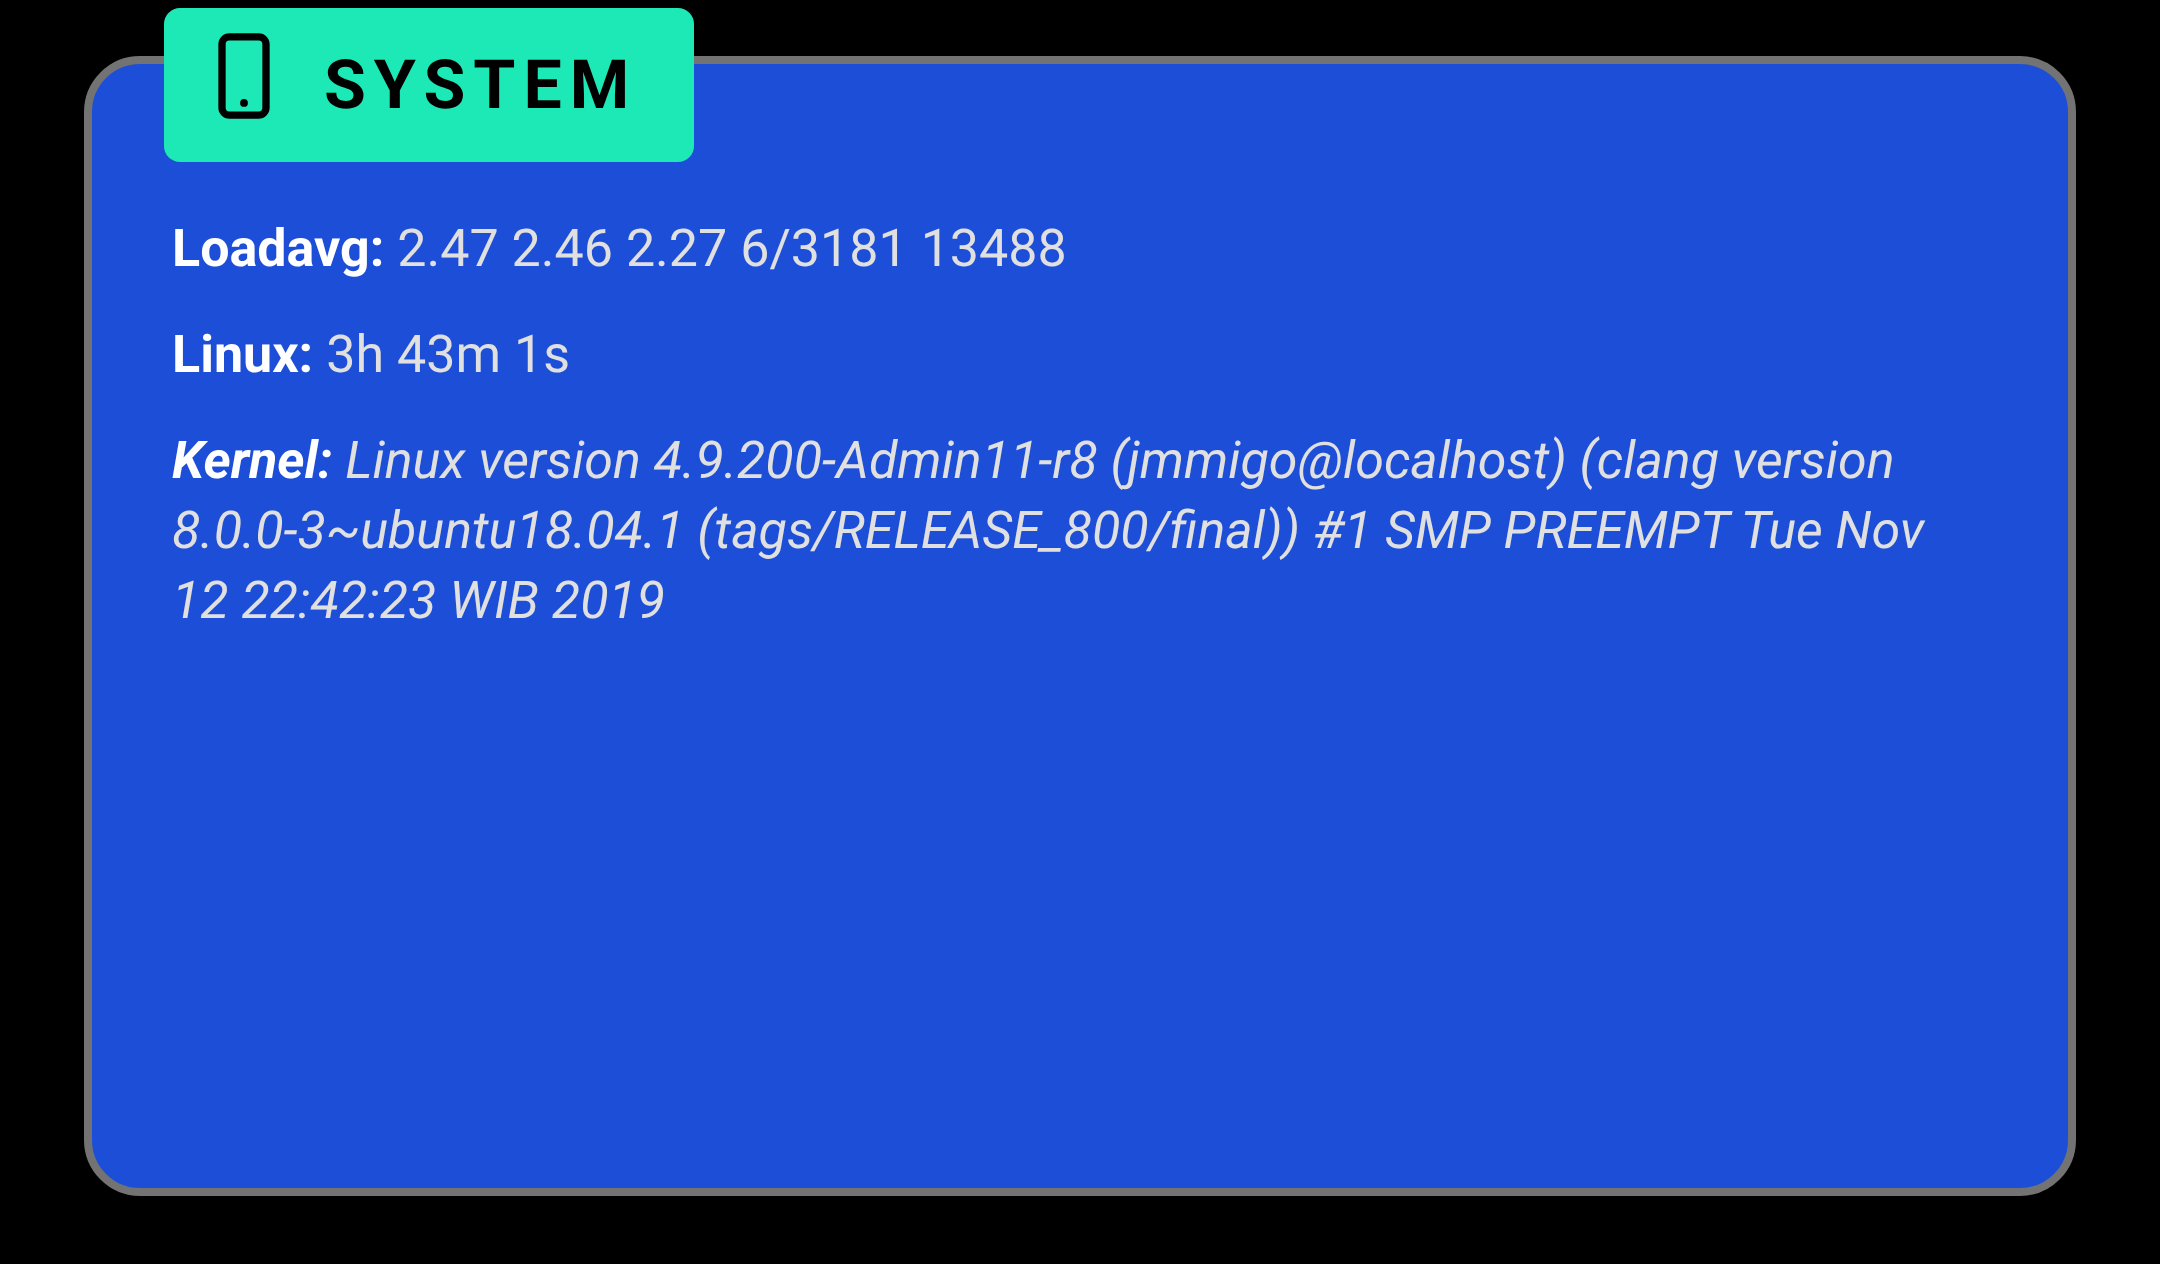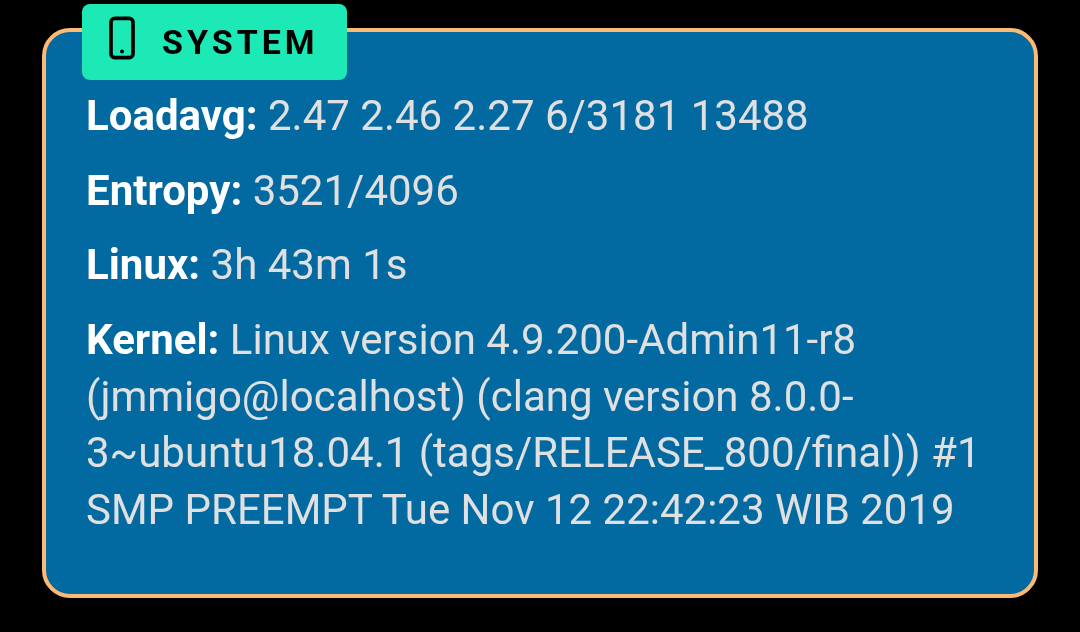--- a/index.html
+++ b/index.html
@@ -10,24 +10,24 @@
     body {
       width: 1080px;
       height: 632px;
       background: #000;
       font-family: 'Roboto', 'Segoe UI', Arial, sans-serif;
       padding: 28px 42px;
       position: relative;
     }
     .panel {
       position: relative;
-      border: 4px solid #fdba74;
+      border: 4px solid #737373;
       border-radius: 28px;
-      background: #0369a1;
-      padding: 56px 40px 36px 40px;
+      background: #1d4ed8;
+      padding: 76px 40px 36px 40px;
       min-height: 570px;
     }
     .badge {
       position: absolute;
       top: -28px;
       left: 36px;
       background: #1de9b6;
       color: #000;
       font-weight: 700;
       font-size: 34px;
@@ -40,27 +40,28 @@
     }
     .badge svg {
       width: 32px;
       height: 44px;
       stroke: #000;
       stroke-width: 3;
       fill: none;
     }
     .row {
       color: #e6e6e6;
-      font-size: 42px;
+      font-size: 26px;
       line-height: 1.35;
       margin-bottom: 18px;
       word-wrap: break-word;
     }
     .row:last-child {
       margin-bottom: 16px;
+      font-style: italic;
     }
     .label {
       font-weight: 700;
       color: #fff;
     }
     .value {
       font-weight: 400;
       color: #e0e0e0;
     }
   </style>
@@ -76,24 +77,20 @@
       </svg>
     </span>
     <span>SYSTEM</span>
   </div>
 
   <div class="row">
     <span class="label">Loadavg:</span>
     <span class="value">2.47 2.46 2.27 6/3181 13488</span>
   </div>
 
-  <div class="row">
-    <span class="label">Entropy:</span>
-    <span class="value">3521/4096</span>
-  </div>
 
   <div class="row">
     <span class="label">Linux:</span>
     <span class="value">3h 43m 1s</span>
   </div>
 
 
   <div class="row">
     <span class="label">Kernel:</span>
     <span class="value">Linux version 4.9.200-Admin11-r8 (jmmigo@localhost) (clang version 8.0.0-3~ubuntu18.04.1 (tags/RELEASE_800/final)) #1 SMP PREEMPT Tue Nov 12 22:42:23 WIB 2019</span>

